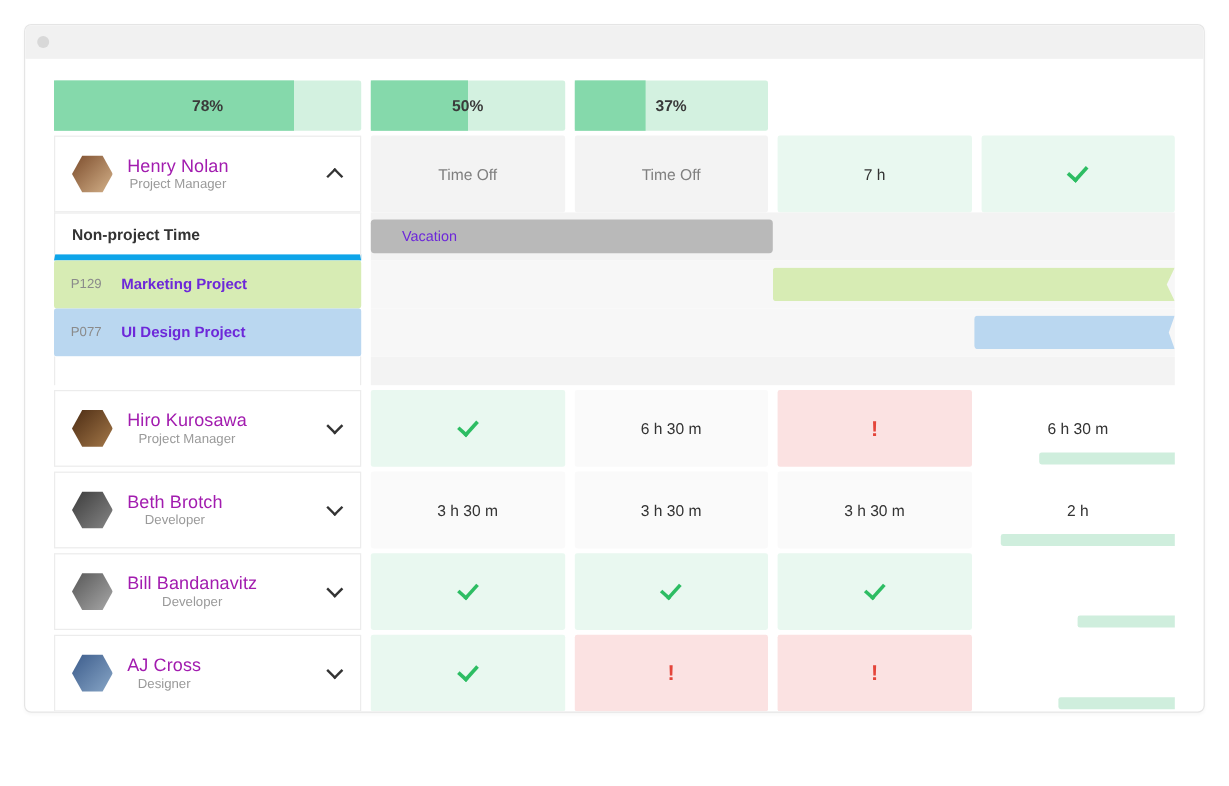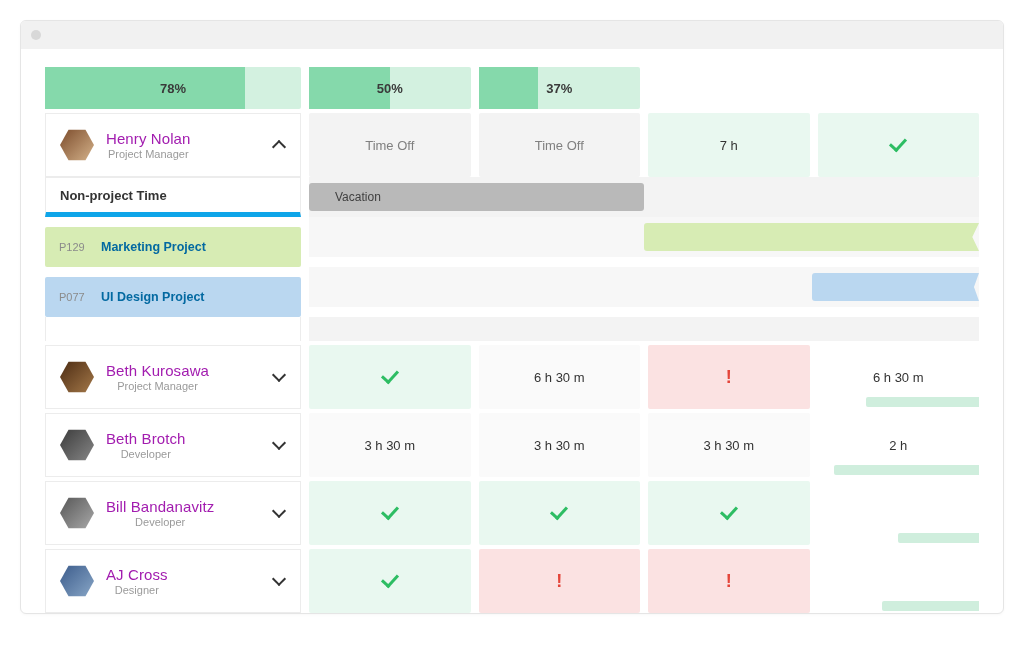--- a/index.html
+++ b/index.html
@@ -173,31 +173,30 @@
     .sub-label.np {
       border-top: 1px solid #ececec;
       border-bottom: 5px solid #0ea5e9;
       background: #fff;
     }
     .sub-label.np strong {
       font-weight: 700;
     }
     .sub-label.proj {
       border: none;
-      margin-top: 10px;
     }
     .sub-label .pcode {
       font-size: 11px;
       color: #8b8b8b;
       width: 42px;
     }
     .sub-label .pname {
       font-weight: 700;
       font-size: 12.5px;
-      color: #0369a1;
+      color: #6d28d9;
     }
     .proj-marketing { background: #d7ecb4; border-radius: 2px; }
     .proj-ui { background: #bad7f0; border-radius: 2px; }
 
     .sub-span-area {
       grid-column: 2 / 6;
       height: 40px;
       background: #f3f3f3;
       position: relative;
     }
@@ -212,21 +211,21 @@
       position: absolute;
       top: 6px;
       bottom: 6px;
       border-radius: 3px;
       display: flex;
       align-items: center;
       padding: 0 14px;
       font-size: 12px;
       color: #555;
     }
-    .bar-vacation { background: #b9b9b9; left: 0; width: 50%; color: #404040; padding-left: 26px; }
+    .bar-vacation { background: #b9b9b9; left: 0; width: 50%; color: #6d28d9; padding-left: 26px; }
     .bar-mkt { background: #d7ecb4; left: 50%; right: 0; border-top-right-radius: 0; border-bottom-right-radius: 0;
       clip-path: polygon(0 0, 100% 0, 98% 50%, 100% 100%, 0 100%); }
     .bar-ui { background: #bad7f0; left: 75%; right: 0; border-top-right-radius: 0; border-bottom-right-radius: 0;
       clip-path: polygon(0 0, 100% 0, 97% 50%, 100% 100%, 0 100%); }
 
     .trailing-bar {
       position: absolute;
       right: 0;
       height: 10px;
       bottom: 2px;
@@ -315,21 +314,21 @@
       </div>
 
       <div style="grid-column:1/2;border-left:1px solid #ececec;border-right:1px solid #ececec;height:24px;background:#fff;"></div>
       <div style="grid-column:2/6;height:24px;background:#f3f3f3;"></div>
 
       <div class="spacer"></div>
 
       <div class="person-cell">
         <div class="avatar a2"></div>
         <div>
-          <div class="person-name">Beth Kurosawa</div>
+          <div class="person-name">Hiro Kurosawa</div>
           <div class="person-role">Project Manager</div>
         </div>
         <div class="chevron">
           <span class="chev-down"></span>
         </div>
       </div>
       <div class="val-cell greencheck">
           <span class="checkmark"></span>
         </div>
       <div class="val-cell plain">

